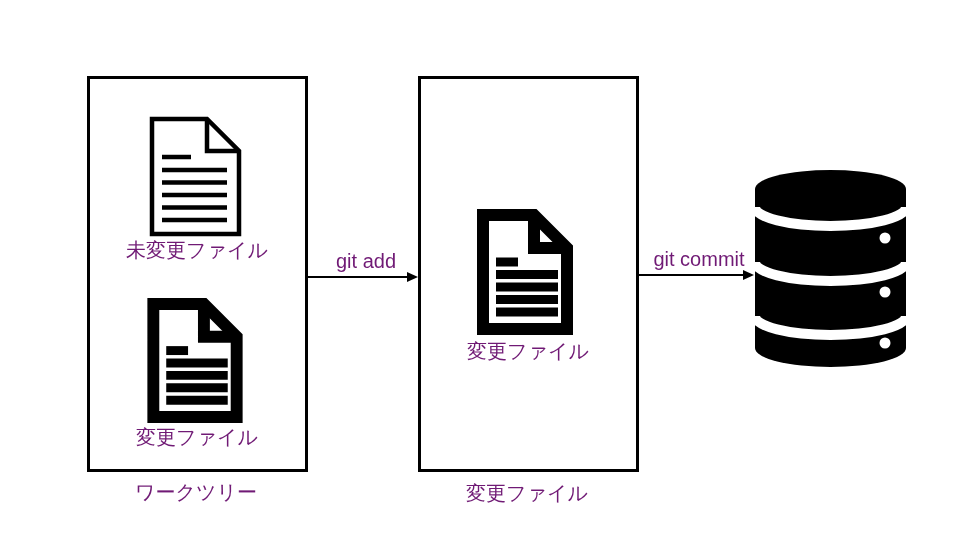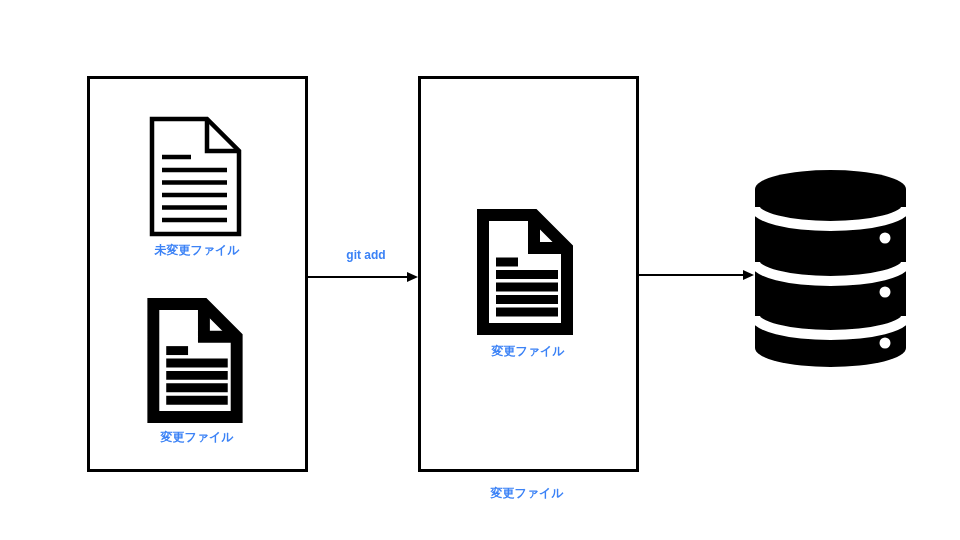--- a/index.html
+++ b/index.html
@@ -6,21 +6,21 @@
   .canvas{
     position:relative;width:960px;height:540px;background:#ffffff;overflow:hidden;
     font-family:"Liberation Sans","DejaVu Sans",sans-serif;color:#000;
   }
   .box{position:absolute;top:76px;width:221px;height:396px;border:3px solid #000;background:#fff;box-sizing:border-box;}
   .box-worktree{left:87px;}
   .box-index{left:418px;}
   .icon{position:absolute;display:block;}
   .lbl{
     position:absolute;transform:translate(-50%,-50%);
-    font-size:12px;font-weight:700;white-space:nowrap;line-height:1.2;color:#3b82f6;
+    font-size:20px;font-weight:400;white-space:nowrap;line-height:1.2;color:#701a75;
   }
   .arrow-line{position:absolute;height:2px;background:#000;}
   .arrow-head{
     position:absolute;width:0;height:0;
     border-top:5px solid transparent;border-bottom:5px solid transparent;
     border-left:11px solid #000;
   }
 </style>
 </head>
 <body>
@@ -45,40 +45,42 @@
     <path d="M6 6 H57 L90 39 V120 H6 Z" fill="#fff" stroke="#000" stroke-width="12" stroke-linejoin="miter"></path>
     <path d="M57 6 V39 H90" fill="none" stroke="#000" stroke-width="12"></path>
     <line x1="19" y1="53" x2="41" y2="53" stroke="#000" stroke-width="9"></line>
     <line x1="19" y1="65.5" x2="81" y2="65.5" stroke="#000" stroke-width="9"></line>
     <line x1="19" y1="78" x2="81" y2="78" stroke="#000" stroke-width="9"></line>
     <line x1="19" y1="90.5" x2="81" y2="90.5" stroke="#000" stroke-width="9"></line>
     <line x1="19" y1="103" x2="81" y2="103" stroke="#000" stroke-width="9"></line>
   </svg>
   <div class="lbl" style="left:197px;top:437px;">変更ファイル</div>
 
+  <div class="lbl" style="left:196px;top:492px;">ワークツリー</div>
 
-  <div class="lbl" style="left:366px;top:255px;">git add</div>
+  <div class="lbl" style="left:366px;top:261px;">git add</div>
   <div class="arrow-line" style="left:308px;top:276px;width:99px;"></div>
   <div class="arrow-head" style="left:407px;top:272px;"></div>
 
   <div class="box box-index"></div>
 
   <svg class="icon" style="left:477px;top:209px;" width="96" height="126" viewBox="0 0 96 126">
     <path d="M6 6 H57 L90 39 V120 H6 Z" fill="#fff" stroke="#000" stroke-width="12" stroke-linejoin="miter"></path>
     <path d="M57 6 V39 H90" fill="none" stroke="#000" stroke-width="12"></path>
     <line x1="19" y1="53" x2="41" y2="53" stroke="#000" stroke-width="9"></line>
     <line x1="19" y1="65.5" x2="81" y2="65.5" stroke="#000" stroke-width="9"></line>
     <line x1="19" y1="78" x2="81" y2="78" stroke="#000" stroke-width="9"></line>
     <line x1="19" y1="90.5" x2="81" y2="90.5" stroke="#000" stroke-width="9"></line>
     <line x1="19" y1="103" x2="81" y2="103" stroke="#000" stroke-width="9"></line>
   </svg>
   <div class="lbl" style="left:528px;top:351px;">変更ファイル</div>
 
   <div class="lbl" style="left:527px;top:493px;">変更ファイル</div>
 
+  <div class="lbl" style="left:699px;top:259px;">git commit</div>
   <div class="arrow-line" style="left:639px;top:274px;width:104px;"></div>
   <div class="arrow-head" style="left:743px;top:270px;"></div>
 
   <svg class="icon" style="left:755px;top:170px;" width="151" height="197" viewBox="0 0 151 197">
     <path d="M0 19 a75.5 19 0 0 1 151 0 v159 a75.5 19 0 0 1 -151 0 z" fill="#000"></path>
     <path d="M0 37 a75.5 19 0 0 0 151 0" fill="none" stroke="#fff" stroke-width="10"></path>
     <path d="M0 92 a75.5 19 0 0 0 151 0" fill="none" stroke="#fff" stroke-width="10"></path>
     <path d="M0 146 a75.5 19 0 0 0 151 0" fill="none" stroke="#fff" stroke-width="10"></path>
     <circle cx="130" cy="68" r="5.5" fill="#fff"></circle>
     <circle cx="130" cy="122" r="5.5" fill="#fff"></circle>

